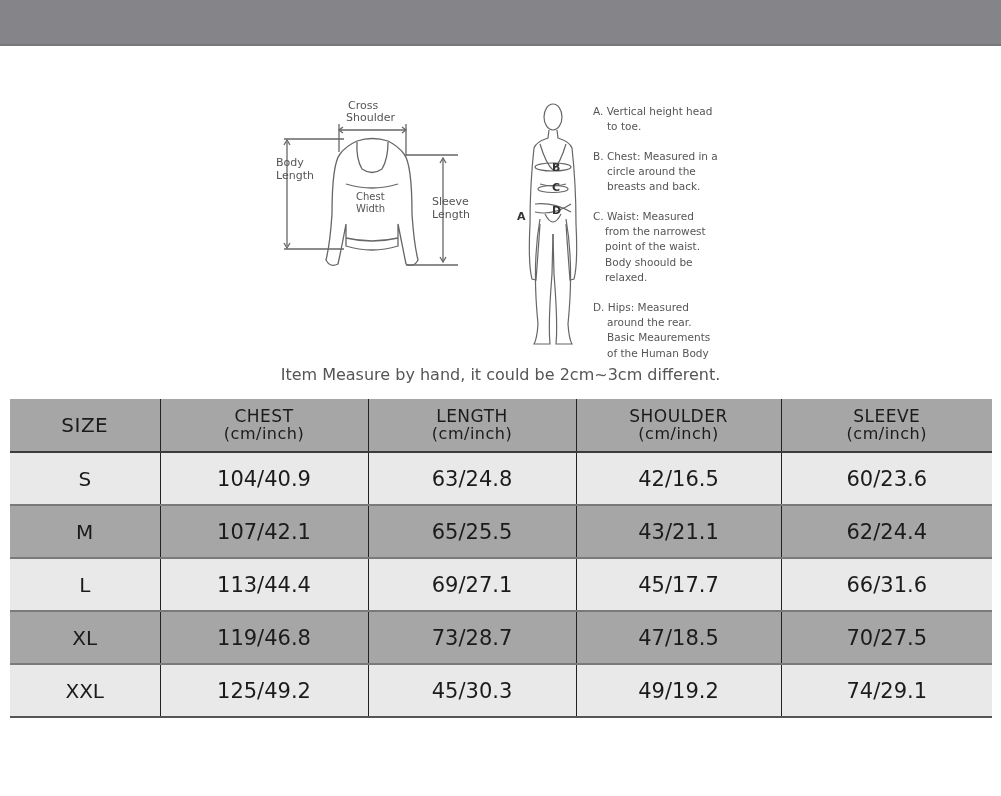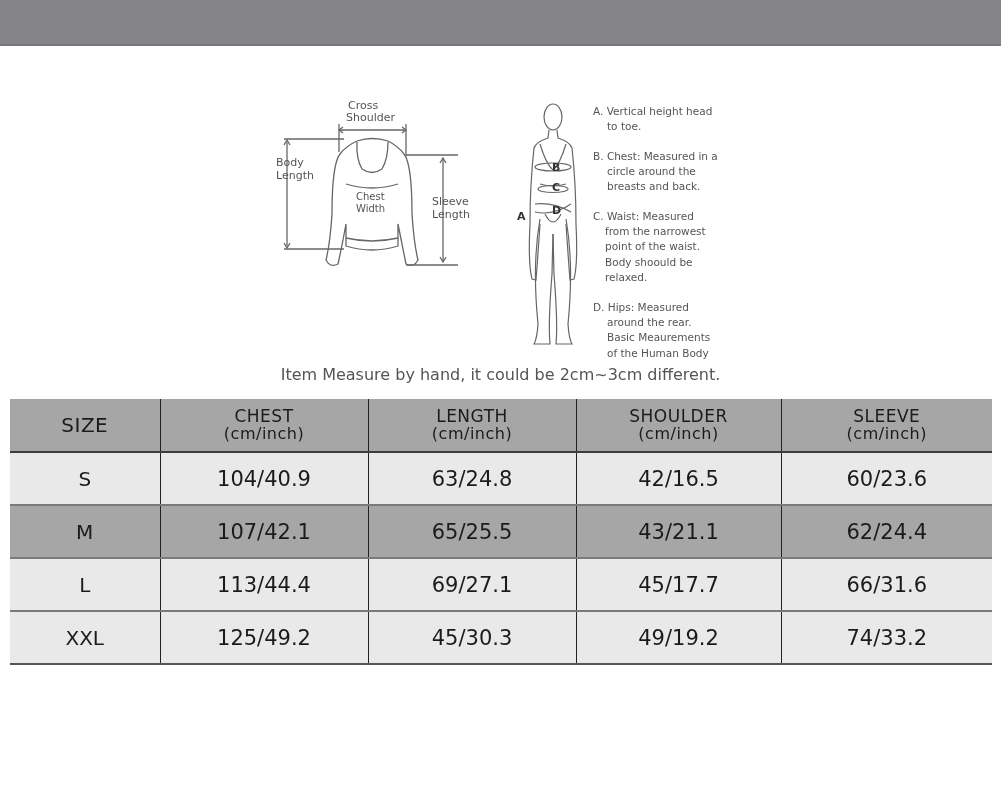--- a/index.html
+++ b/index.html
@@ -153,22 +153,29 @@
         <td>43/21.1</td>
         <td>62/24.4</td>
       </tr>
       <tr class="light">
         <td class="size-cell">L</td>
         <td>113/44.4</td>
         <td>69/27.1</td>
         <td>45/17.7</td>
         <td>66/31.6</td>
       </tr>
+      <tr class="dark">
+        <td class="size-cell">XL</td>
+        <td>119/46.8</td>
+        <td>73/28.7</td>
+        <td>47/18.5</td>
+        <td>70/27.5</td>
+      </tr>
       <tr class="light">
         <td class="size-cell">XXL</td>
         <td>125/49.2</td>
         <td>45/30.3</td>
         <td>49/19.2</td>
-        <td>74/33.2</td>
+        <td>74/29.1</td>
       </tr>
     </tbody>
   </table>
 </div>
 
 </body></html>

